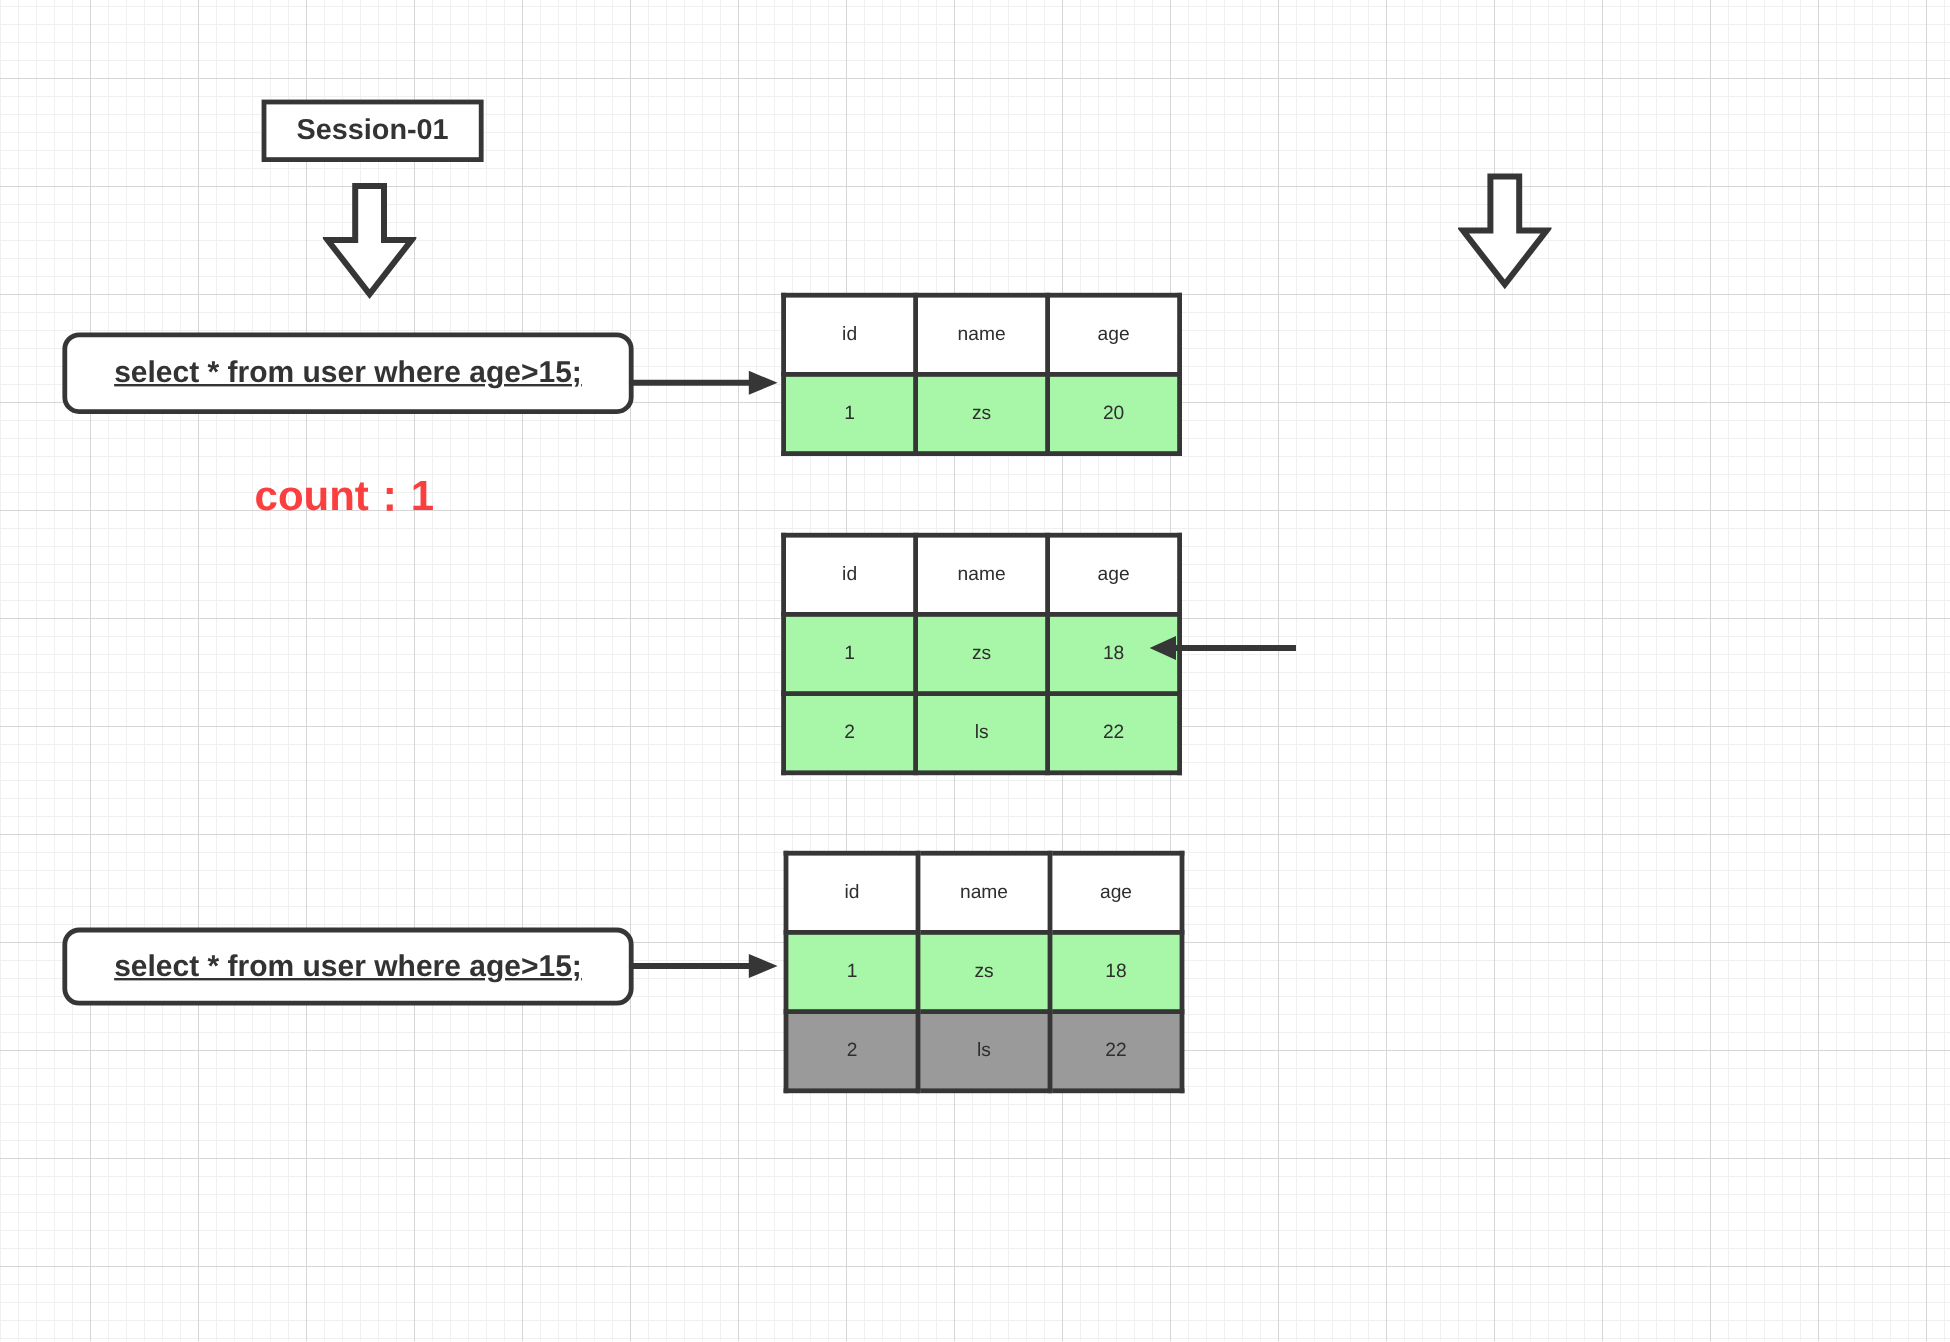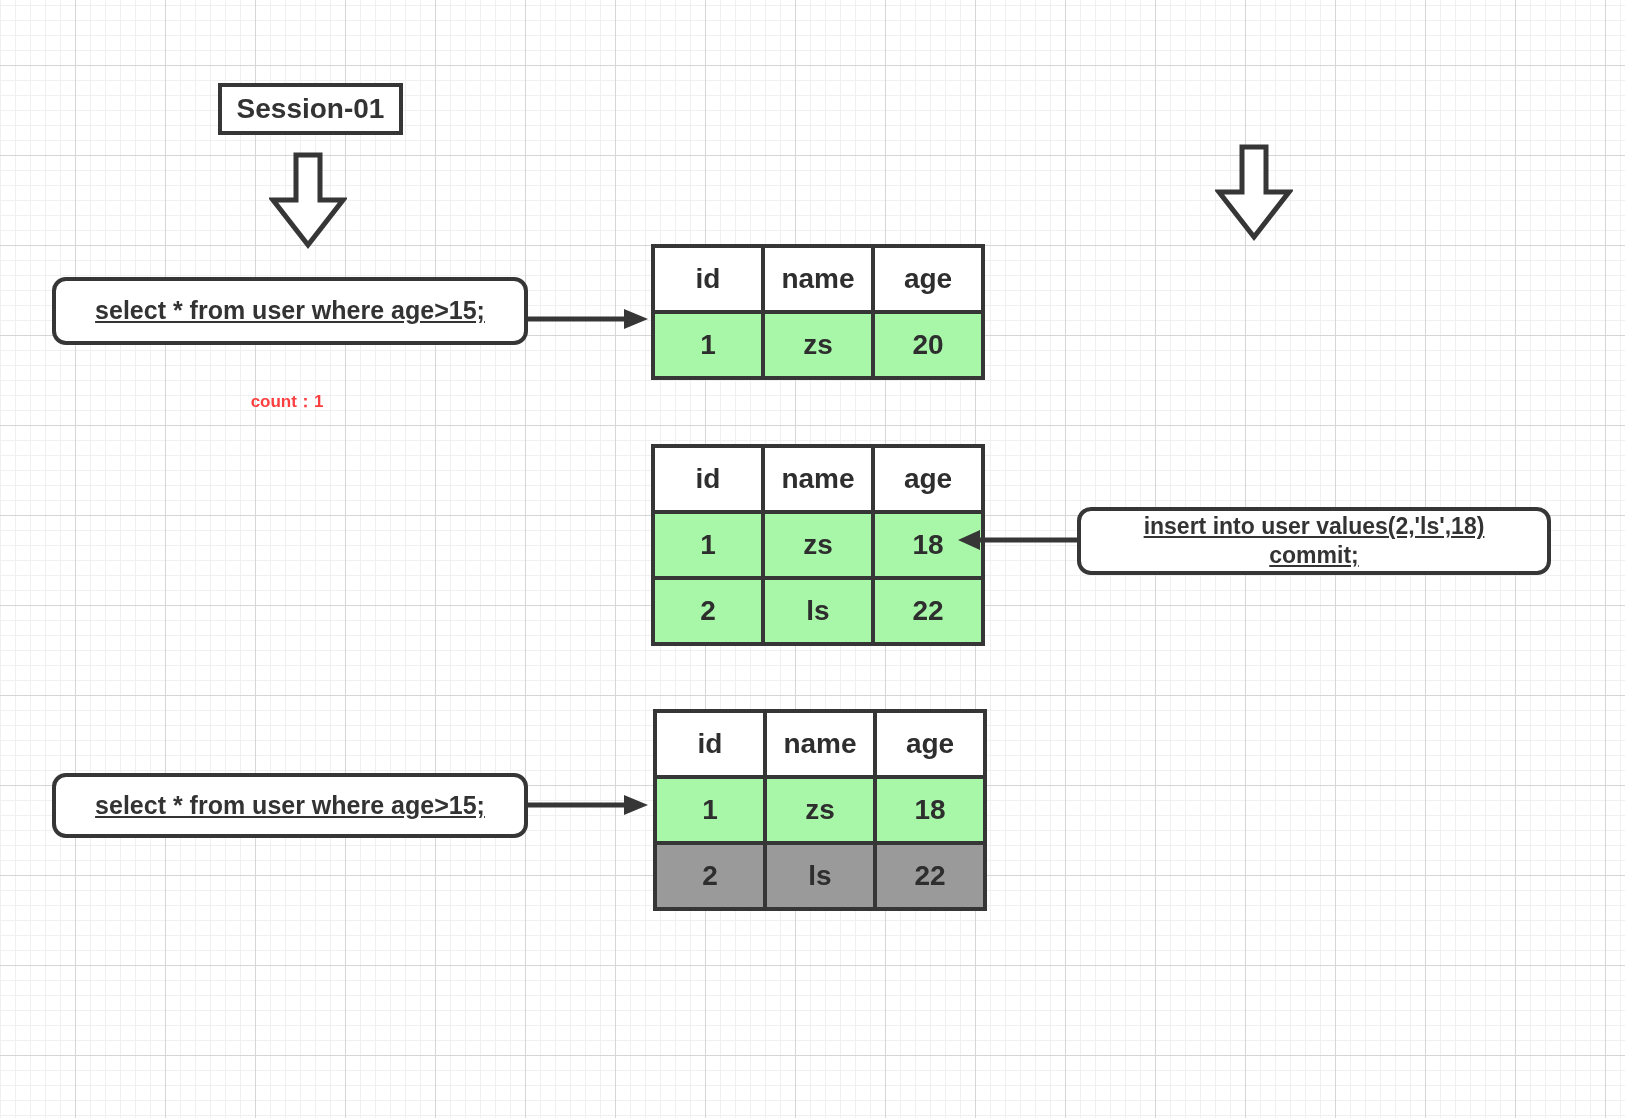--- a/index.html
+++ b/index.html
@@ -25,21 +25,21 @@
   }
   .abs { position: absolute; }
 
   .session-box {
     background: #ffffff;
     border: 4px solid #363636;
     display: flex;
     align-items: center;
     justify-content: center;
     font-weight: bold;
-    font-size: 28px;
+    font-size: 24px;
     color: #333333;
   }
 
   .query-box {
     background: #ffffff;
     border: 4px solid #363636;
     border-radius: 14px;
     display: flex;
     flex-direction: column;
     align-items: center;
@@ -48,38 +48,38 @@
     font-size: 25px;
     color: #333333;
     text-align: center;
     line-height: 1.25;
     text-decoration: underline;
   }
   .query-box.small-text { font-size: 23px; }
 
   .count-label {
     font-weight: bold;
-    font-size: 17px;
+    font-size: 35px;
     color: #fb3e3e;
     text-align: center;
   }
 
   table.data-table {
     border-collapse: collapse;
     table-layout: fixed;
   }
   table.data-table th,
   table.data-table td {
     border: 4px solid #363636;
     width: 106px;
     height: 62px;
     text-align: center;
     vertical-align: middle;
-    font-weight: bold;
-    font-size: 28px;
+    font-weight: normal;
+    font-size: 16px;
     color: #2e2e2e;
     padding: 0;
   }
   table.data-table th { background: #ffffff; }
   td.cell-green { background: #a8f7a8; }
   td.cell-gray  { background: #9a9a9a; }
 
   .caption {
     font-weight: bold;
     font-size: 28px;
@@ -160,24 +160,20 @@
   </tbody>
     </table>
 
   <div class="abs" style="left:958px; top:527px;">
     <svg width="122" height="26" viewBox="0 0 122 26">
       <line x1="122" y1="13" x2="20" y2="13" stroke="#363636" stroke-width="5"></line>
       <polygon points="22,3 0,13 22,23" fill="#363636"></polygon>
     </svg>
   </div>
 
-  <div class="abs query-box small-text" style="left:1077px; top:507px; width:466px; height:60px;">
-    <span>insert into user values(2,'ls',18)</span>
-    <span>commit;</span>
-  </div>
 
   <table class="data-table abs" style="left:653px; top:709px;">
     <tbody>
         <tr>
       <th>id</th>
       <th>name</th>
       <th>age</th>
     </tr>
     <tr>
       <td class="cell-green">1</td>

